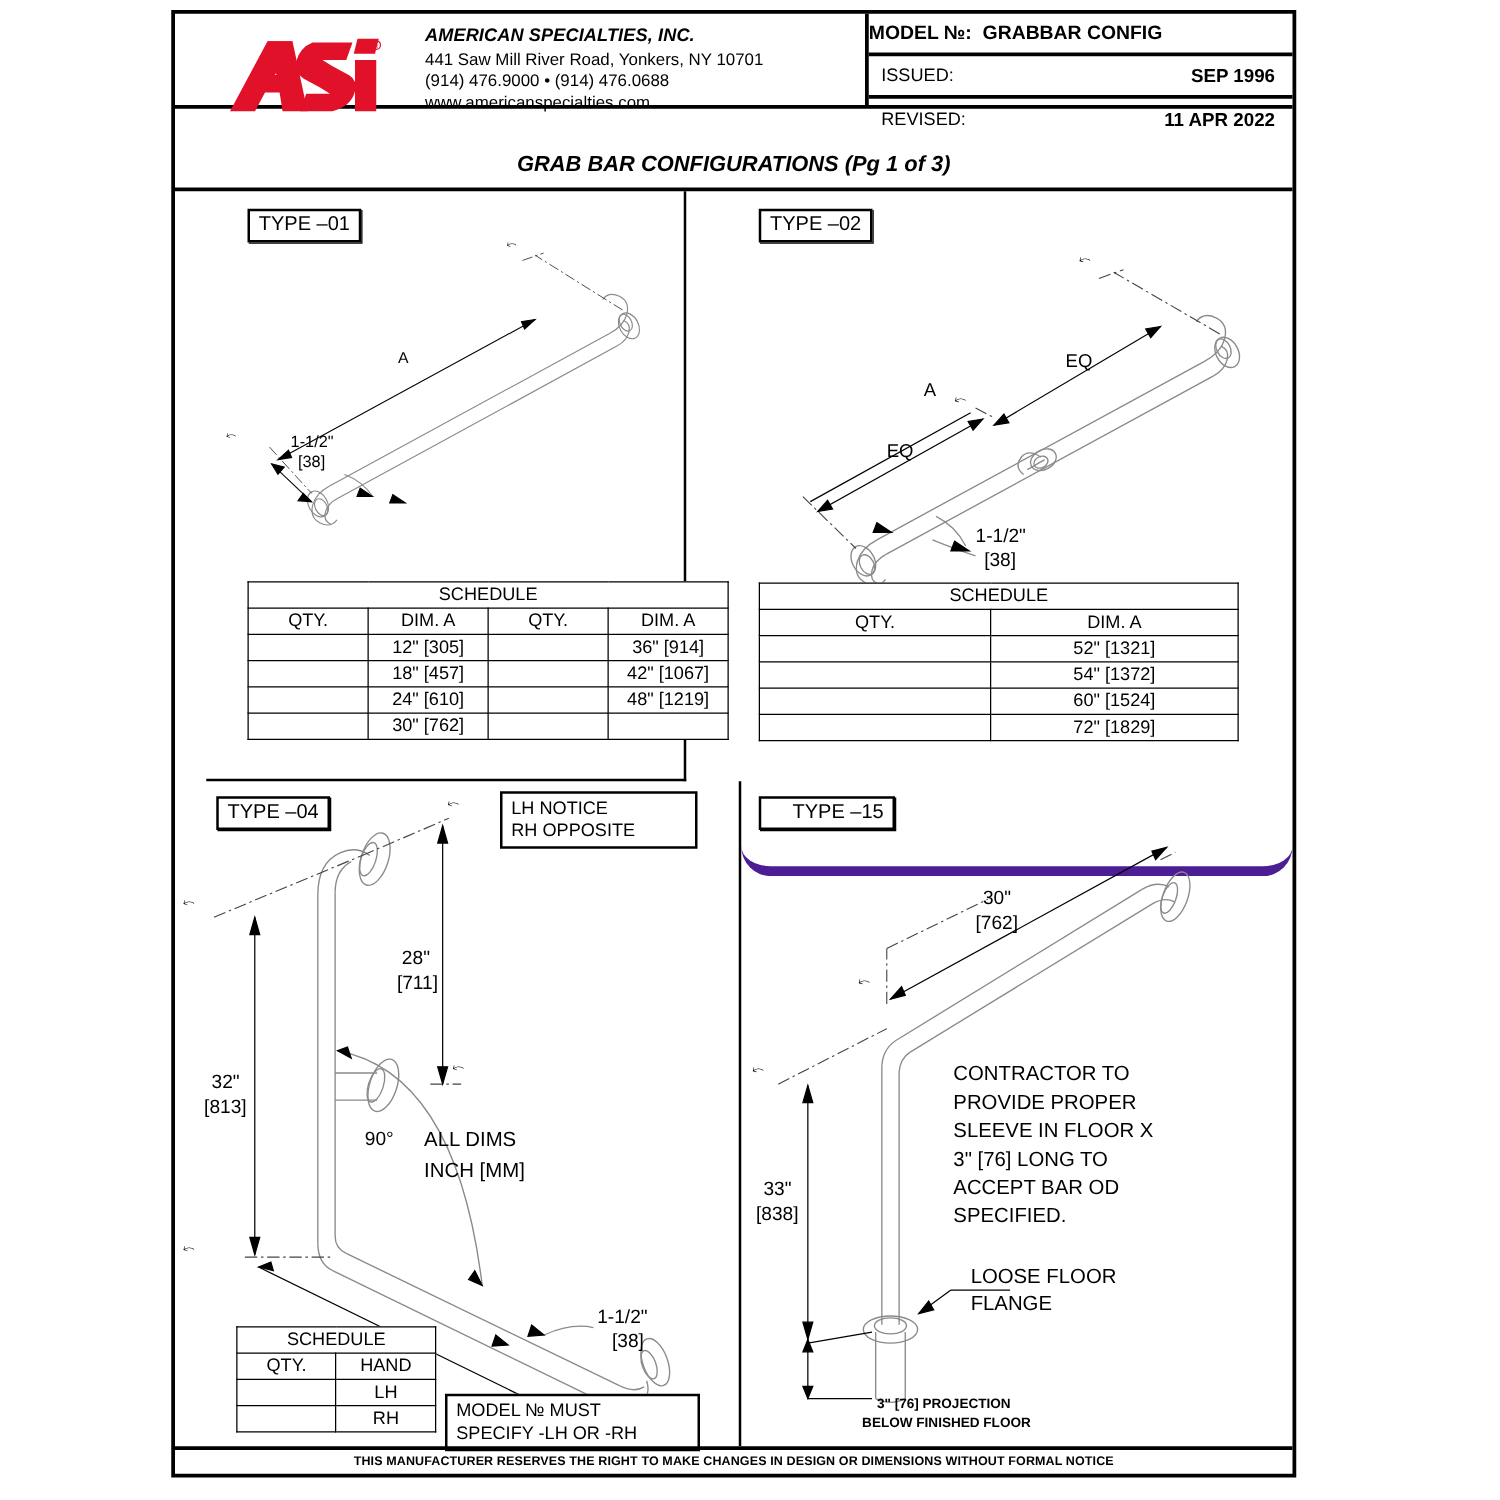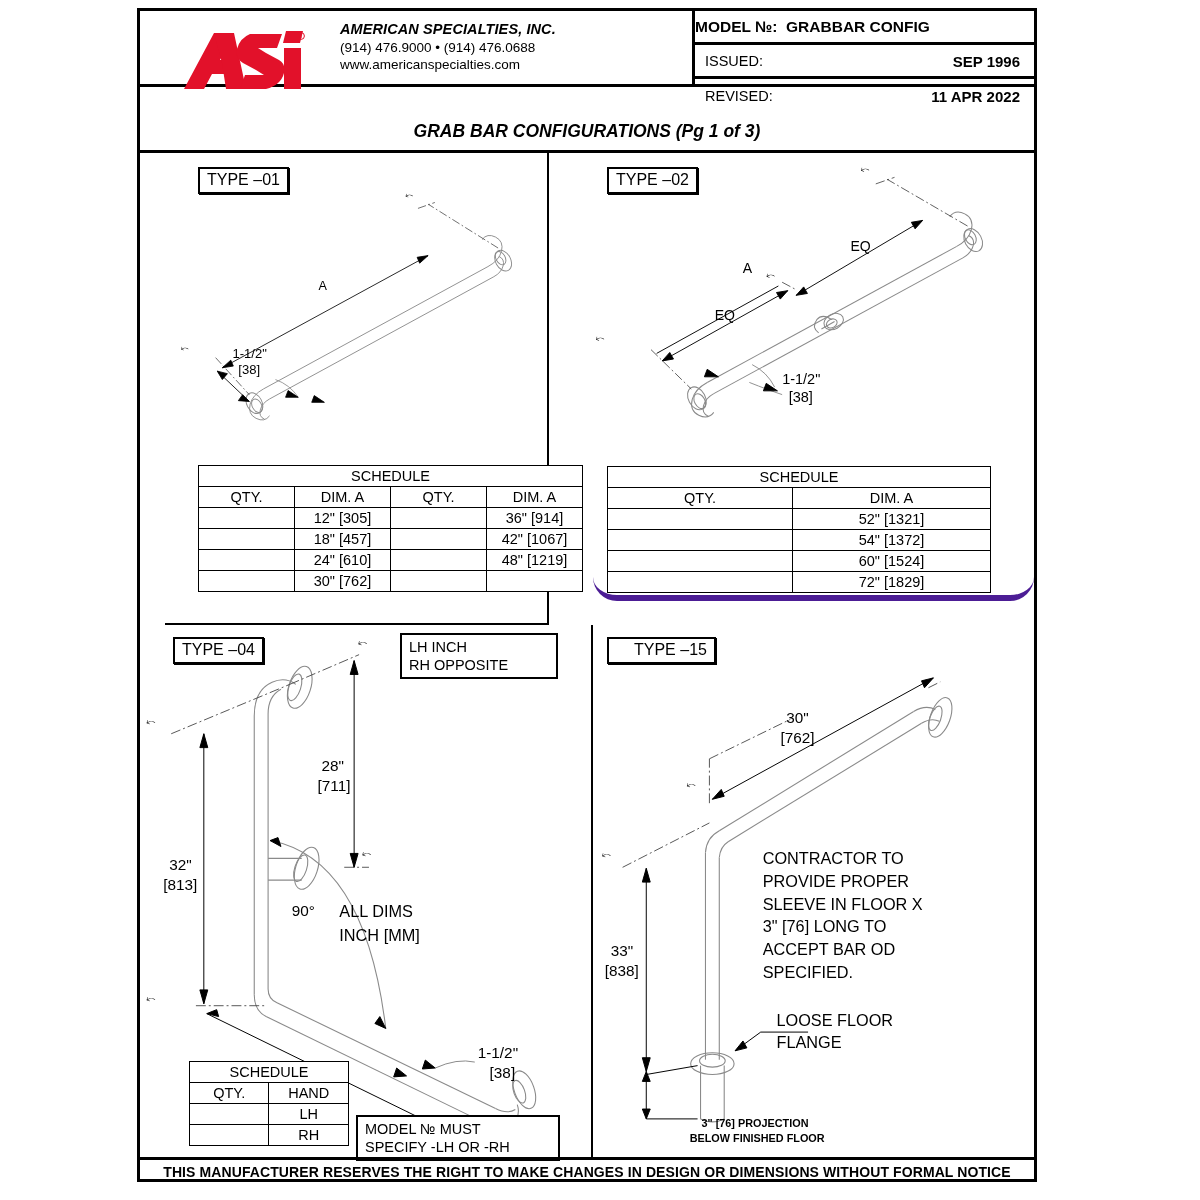--- a/index.html
+++ b/index.html
@@ -26,21 +26,21 @@
   .model-line{position:absolute;left:0;top:50%;transform:translateY(-50%);font-size:15.5px;font-weight:bold;white-space:nowrap;}
 
   
   .titlebar{position:absolute;left:0;top:102px;width:100%;height:40px;border-bottom:3px solid #000;box-sizing:border-box;display:flex;align-items:center;justify-content:center;font-style:italic;}
   .titlebar span{font-size:17.5px;font-weight:bold;}
 
   
   .grid{position:absolute;left:0;top:142px;right:0;bottom:22px;}
   .q{position:absolute;box-sizing:border-box;}
   .q-tl{left:0;top:0;width:384px;height:472px;border-right:2px solid #000;border-bottom:2px solid #000;margin-left:25px;}
-  .q-tr{left:453px;top:0;right:0;height:448px;border-bottom:6px solid #4c1d95;border-radius:24px;}
+  .q-tr{left:453px;top:0;right:0;height:548px;border-bottom:8px solid #4c1d95;border-radius:24px;}
   .q-bl{left:0;top:472px;width:453px;bottom:0;border-right:2px solid #000;}
   .q-br{left:453px;top:472px;right:0;bottom:0;}
 
   .typelabel{position:absolute;border:2px solid #000;padding:2px 7px 3px 7px;font-size:16px;font-weight:normal;background:#fff;box-shadow:1px 1px 0 #000;}
   .notebox{position:absolute;border:2px solid #000;padding:3px 7px;font-size:14.5px;line-height:18px;background:#fff;}
 
   
   table.sched{position:absolute;border-collapse:collapse;background:#fff;}
   table.sched td,table.sched th{border:1.5px solid #000;font-size:14.5px;font-weight:normal;text-align:center;padding:2px 4px;height:21px;box-sizing:border-box;}
   table.sched th{font-weight:normal;}
@@ -49,21 +49,21 @@
   .t02{left:14px;top:313px;width:384px;}
   .t04{left:49px;top:436px;width:160px;}
   .t04 td,.t04 th{font-size:14px;height:20px;}
 
   
   .dwg{position:absolute;left:0;top:0;width:100%;height:100%;pointer-events:none;}
   .dwg text{font-family:"Liberation Sans",sans-serif;}
 
   
   .footbar{position:absolute;left:0;right:0;bottom:0;height:22px;border-top:3px solid #000;box-sizing:border-box;}
-  .foot-txt{position:absolute;left:0;right:0;top:4px;text-align:center;font-size:14px;font-weight:bold;letter-spacing:.1px;}
+  .foot-txt{position:absolute;left:0;right:0;top:4px;text-align:center;font-size:10px;font-weight:bold;letter-spacing:.1px;}
 </style>
 </head>
 <body>
 
 <div class="sheet">
 
   <div class="hdr">
 
     <div class="hdr-left">
       <div class="logo">
@@ -74,20 +74,21 @@
             <path d="M70 7 L102 7 L97 21 L78 21 L86 26 L99 33 Q106 37 104 46 Q101 58 86 62 L60 62 L65 48 L84 48 L76 43 L63 36 Q55 31 57 22 Q60 11 70 7 Z"></path>
             <rect x="104" y="21" width="17" height="41"></rect>
             <path d="M106 4 L123 4 L120 16 L103 16 Z"></path>
           </g>
           <circle cx="121" cy="9" r="3.4" fill="none" stroke="#E2112A" stroke-width="1"></circle>
           <text x="121" y="11.3" font-size="4" fill="#E2112A" text-anchor="middle" font-family="Liberation Sans, sans-serif">R</text>
         </svg>
       </div>
       <div class="co-block">
         <div class="co-name">AMERICAN SPECIALTIES, INC.</div>
+        <div class="co-line">441 Saw Mill River Road, Yonkers, NY 10701</div>
         <div class="co-line">(914) 476.9000 • (914) 476.0688</div>
         <div class="co-line">www.americanspecialties.com</div>
       </div>
     </div>
 
     <div class="hdr-right">
       <div class="hr-row r1">
         <span class="model-line">
           <span>MODEL №:</span>&nbsp;&nbsp;<span>GRABBAR CONFIG</span>
         </span>
@@ -296,21 +297,21 @@
           <td>72" [1829]</td>
         </tr>
       </tbody>
         </table>
     </div>
 
     <div class="q q-bl">
       <div class="typelabel" style="left:33px;top:12px;">TYPE –04</div>
 
       <div class="notebox" style="left:260px;top:8px;width:140px;">
-        <div>LH INCH</div>
+        <div>LH NOTICE</div>
         <div>RH OPPOSITE</div>
       </div>
 
       <svg class="dwg" viewBox="0 0 453 538">
         <g fill="none" stroke="#8a8a8a" stroke-width="1.1">
 
           <line x1="114" y1="92" x2="114" y2="374"></line>
           <line x1="128" y1="90" x2="128" y2="368"></line>
 
           <path d="M114 92 q0 -26 18 -34 q13 -6 24 2"></path>

